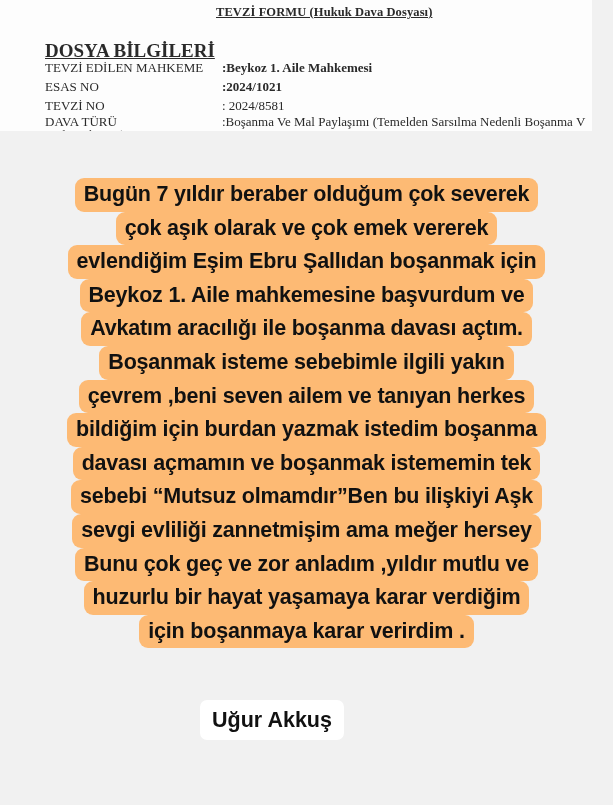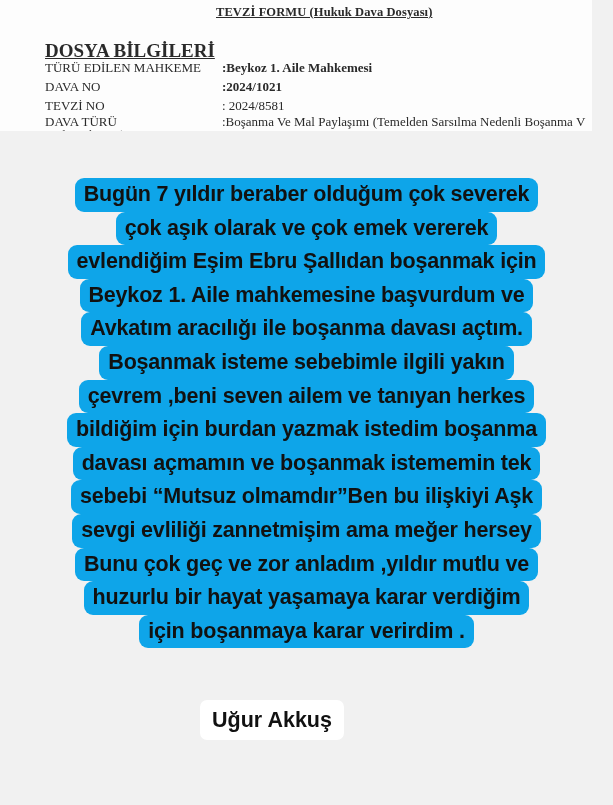--- a/index.html
+++ b/index.html
@@ -36,21 +36,21 @@
   .story {
     position:absolute; left:0; top:178px; width:613px;
     text-align:center;
   }
   .line {
     display:block; margin:0 auto;
     height:33.6px; line-height:33.6px;
   }
   .line span {
     display:inline-block;
-    background:#0ea5e9;
+    background:#fdba74;
     padding:0 9px;
     border-radius:9px;
     font-weight:bold;
     font-size:21.5px;
     color:#111;
     white-space:nowrap;
     letter-spacing:-0.2px;
   }
   .sig {
     position:absolute; left:0; top:700px; width:544px; text-align:center;
@@ -62,24 +62,24 @@
   }
 </style>
 </head>
 <body>
 
 <div class="doc">
   <div class="doc-title">TEVZİ FORMU (Hukuk Dava Dosyası)</div>
   <div class="doc-section">DOSYA BİLGİLERİ</div>
 
   <div class="doc-row" style="top:60px">
-    <span class="k">TÜRÜ EDİLEN MAHKEME</span><span class="v b">:Beykoz 1. Aile Mahkemesi</span>
+    <span class="k">TEVZİ EDİLEN MAHKEME</span><span class="v b">:Beykoz 1. Aile Mahkemesi</span>
   </div>
   <div class="doc-row" style="top:79px">
-    <span class="k">DAVA NO</span><span class="v b">:2024/1021</span>
+    <span class="k">ESAS NO</span><span class="v b">:2024/1021</span>
   </div>
   <div class="doc-row" style="top:98px">
     <span class="k">TEVZİ NO</span><span class="v">: 2024/8581</span>
   </div>
   <div class="doc-row" style="top:114px">
     <span class="k">DAVA TÜRÜ</span><span class="v">:Boşanma Ve Mal Paylaşımı (Temelden Sarsılma Nedenli Boşanma V</span>
   </div>
   <div class="doc-cut">Mal Paylaşımı)</div>
 </div>
 

